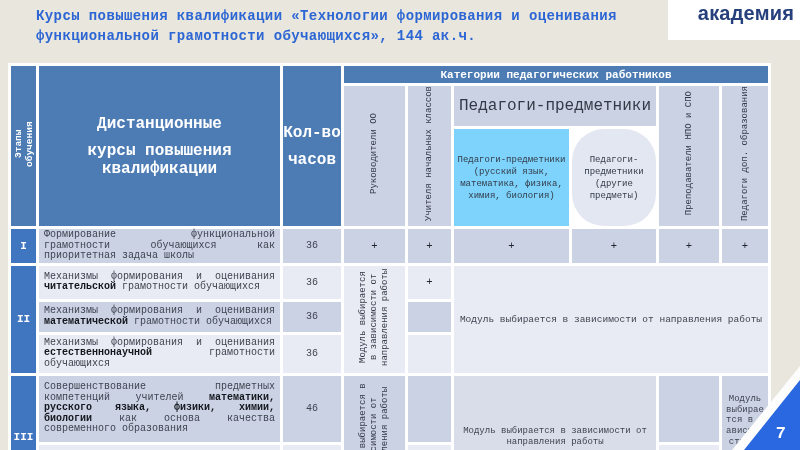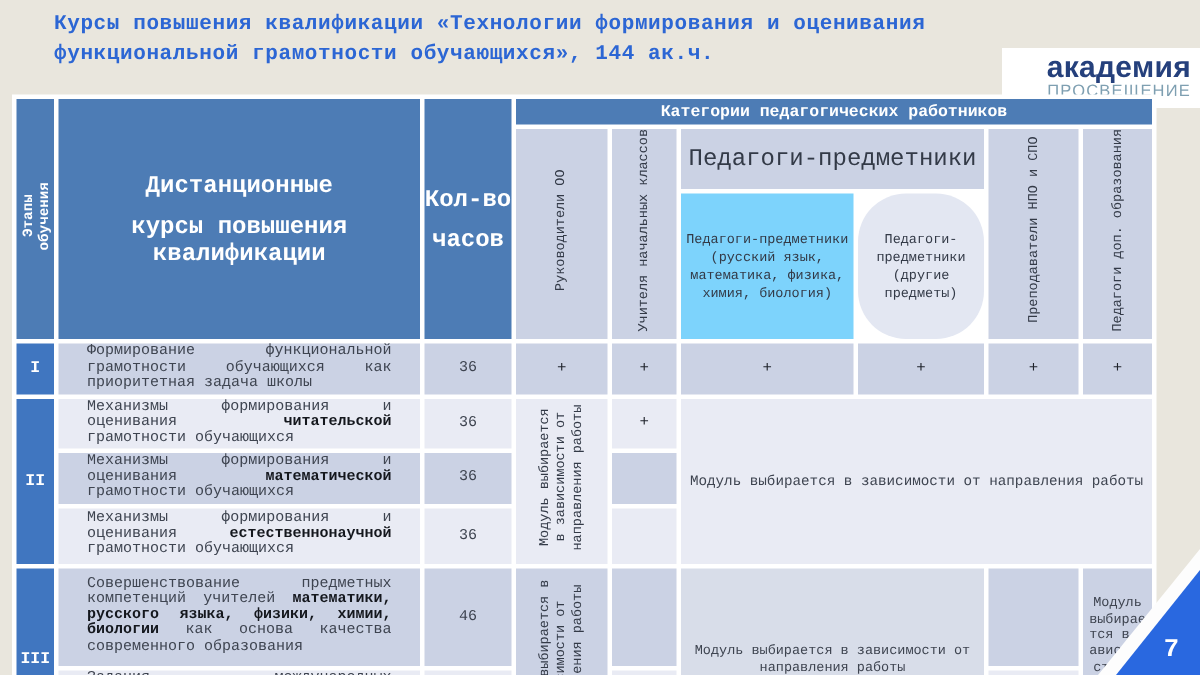--- a/index.html
+++ b/index.html
@@ -20,21 +20,20 @@
     line-height: 20px;
     color: #2c66d4;
   }
   .logo {
     position: absolute; right: 0; top: 0;
     width: 132px; height: 40px;
     background: #ffffff;
     text-align: right;
     padding: 3px 6px 2px 0;
     font-family: "Liberation Sans", sans-serif;
-    margin-top: 32px;
   }
   .logo-name {
     font-size: 20px; font-weight: bold; color: #25407c;
     line-height: 20px; letter-spacing: 0.2px;
   }
   .logo-tag {
     font-size: 11px; color: #7e9fb1; letter-spacing: 0.8px;
     line-height: 13px;
   }
   .subtitle {
@@ -73,21 +72,21 @@
   .vt-stage { font-size: 9.5px; font-weight: bold; color: #ffffff; height: 70px; }
   .vt-m2 { height: 102px; }
   .vt-m3 { height: 118px; }
   .subcell { font-weight: normal; font-size: 9px; line-height: 12px; color: #333a47; text-align: center; padding: 0 1px; }
   .group   { font-weight: normal; font-size: 16px; color: #333a47; text-align: center; }
   .stage-n { font-size: 11px; font-weight: bold; text-align: center; }
   .course {
     font-size: 10px; line-height: 10.5px;
     color: #3e4450;
     text-align: justify;
-    padding: 1px 19px;
+    padding: 1px 5px;
   }
   .course b { color: #14171d; }
   .hours { font-size: 10px; color: #3e4450; text-align: center; }
   .plus  { font-size: 10.5px; color: #20242c; text-align: center; }
   .module { font-size: 9.5px; color: #3e4450; text-align: center; }
   .module-sm { font-size: 9px; line-height: 11px; }
   .module-wrap {
     font-size: 9px; line-height: 10.8px; color: #3e4450;
     text-align: center; word-break: break-all; padding: 0 2px;
   }
@@ -112,21 +111,20 @@
 </style>
 </head>
 <body>
 
 <div class="slide">
 
   <div class="title">Курсы повышения квалификации «Технологии формирования и оценивания функциональной грамотности обучающихся», 144 ак.ч.</div>
 
   <div class="logo">
     <div class="logo-name">академия</div>
-    <div class="logo-tag">ПРОСВЕЩЕНИЕ</div>
   </div>
 
 
   <table class="course-table">
     <colgroup>
       <col style="width:25px">
         <col style="width:241px">
         <col style="width:58px">
       <col style="width:61px">
         <col style="width:43px">

